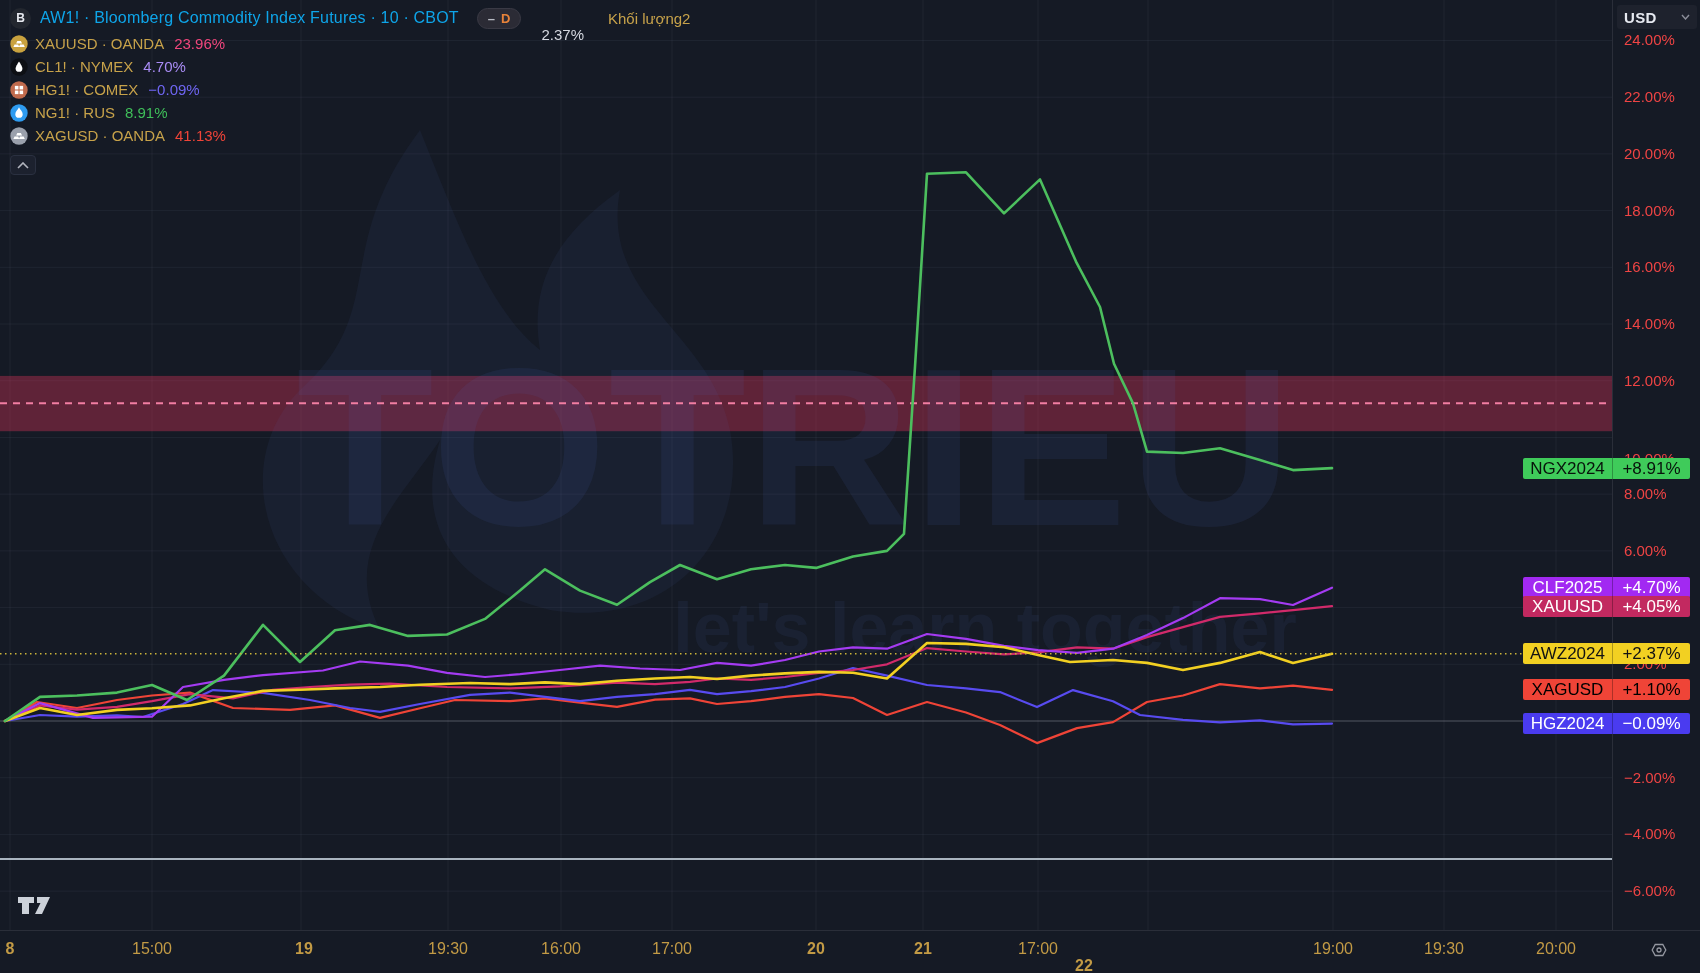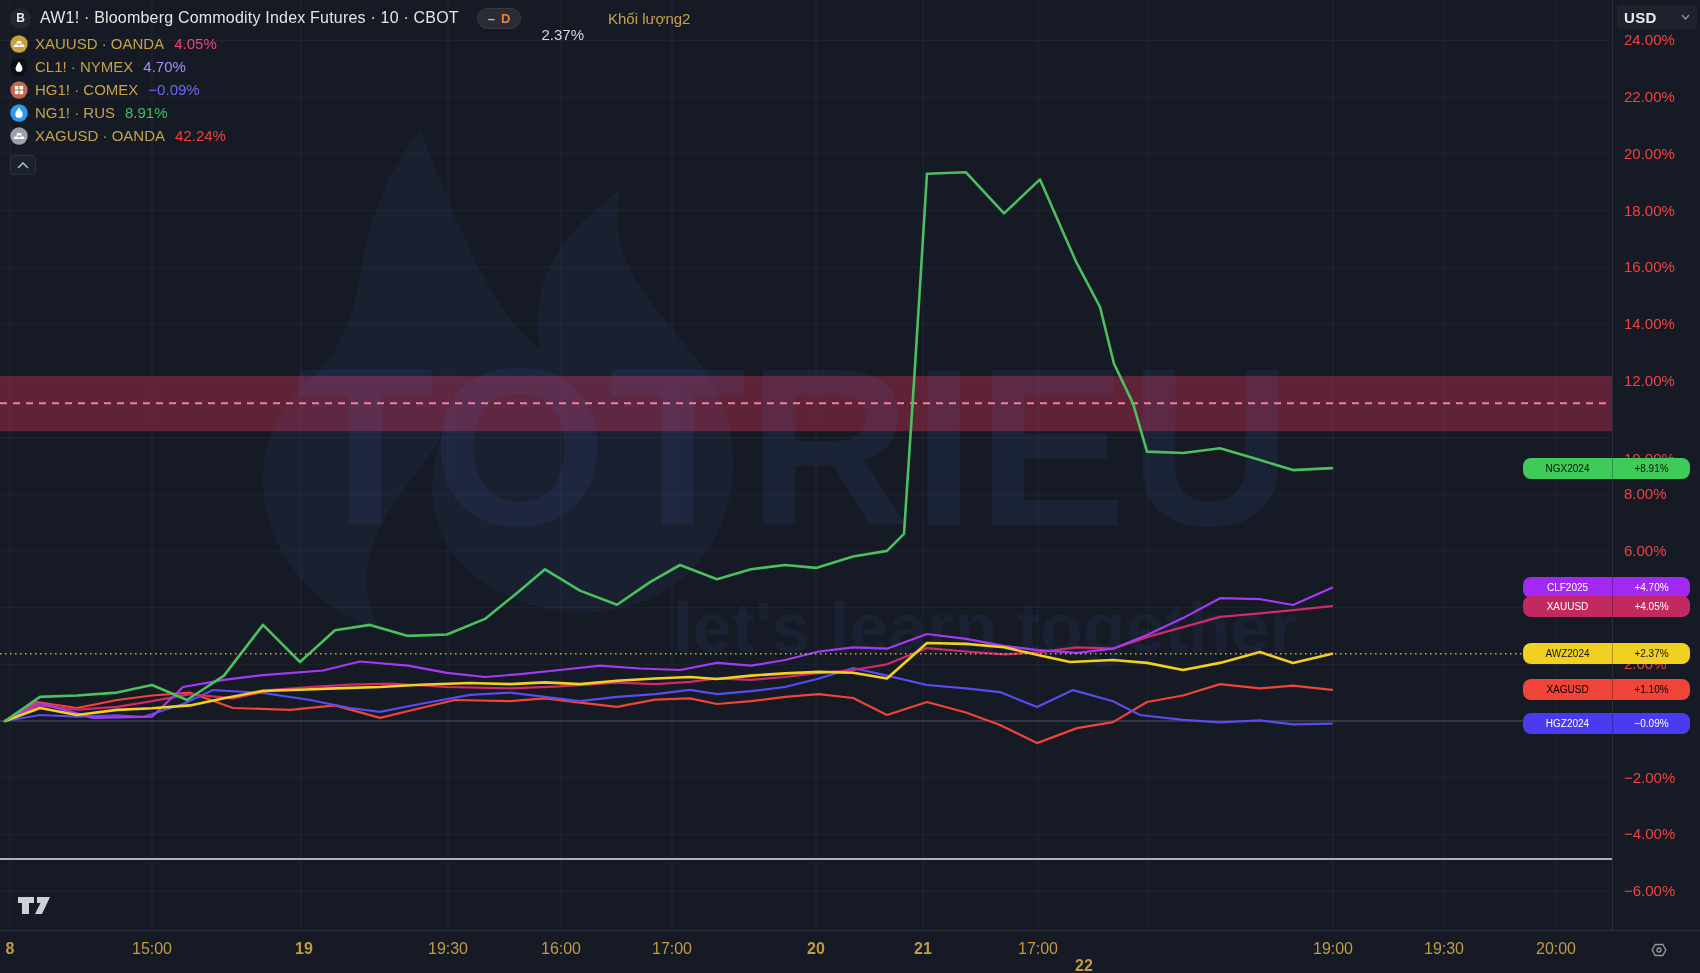--- a/index.html
+++ b/index.html
@@ -5,42 +5,42 @@
   html,body{margin:0;padding:0;background:#0c0f17;}
   *{box-sizing:border-box;}
   #app{position:relative;width:1700px;height:973px;background:#151A25;overflow:hidden;
        font-family:"Liberation Sans", sans-serif;-webkit-font-smoothing:antialiased;}
   #chart-svg{position:absolute;left:0;top:0;}
   
   .legend{position:absolute;left:10px;top:4px;z-index:30;}
   .legend-main{display:flex;align-items:center;height:28px;white-space:nowrap;}
   .badge-b{width:21px;height:21px;border-radius:50%;background:#23272F;color:#E8EAF0;
            font-size:12px;font-weight:bold;display:flex;align-items:center;justify-content:center;margin-right:9px;}
-  .legend-title{color:#e5e5e5;font-size:16px;letter-spacing:.2px;}
+  .legend-title{color:#0ea5e9;font-size:16px;letter-spacing:.2px;}
   .interval-pill{display:flex;align-items:center;gap:6px;background:#2B2B35;border:1px solid #3A3A45;
                  border-radius:11px;height:21px;padding:0 10px;margin:0 20px 0 18px;}
   .pill-dash{color:#B8BBC4;font-size:13px;font-weight:bold;line-height:1;}
   .pill-d{color:#E8833A;font-size:13px;font-weight:bold;line-height:1;}
   .legend-change{color:#D5D8E0;font-size:15px;margin-right:24px;margin-top:32px;}
   .legend-volume{color:#C7A24A;font-size:15px;}
   .legend-row{display:flex;align-items:center;height:23px;white-space:nowrap;}
   .sym-icon{width:18px;height:18px;margin-right:7px;display:flex;align-items:center;justify-content:center;}
   .sym-name{color:#C7A24A;font-size:15px;margin-right:10px;}
   .sym-val{font-size:15px;}
   .collapse-btn{margin-top:8px;width:26px;height:20px;border-radius:4px;background:#1C212E;
                 border:1px solid #2A3040;display:flex;align-items:center;justify-content:center;cursor:pointer;}
   
   .price-axis{position:absolute;left:1612px;top:0;width:88px;height:930px;border-left:1px solid #2A2E39;z-index:20;}
   .price-tick{position:absolute;left:11px;color:#ef4444;font-size:15px;line-height:18px;}
   .usd-box{position:absolute;left:4px;top:5px;width:80px;height:24px;background:#1E222D;border-radius:3px;
            display:flex;align-items:center;justify-content:space-between;padding:0 7px;cursor:pointer;z-index:25;}
   .usd-label{color:#E6E9F0;font-size:15px;font-weight:bold;letter-spacing:.3px;}
   
   .series-label{position:absolute;left:1523px;width:167px;height:21px;display:flex;z-index:22;
-                font-size:10px;line-height:21px;border-radius:8px;overflow:hidden;cursor:pointer;}
+                font-size:17px;line-height:21px;border-radius:2px;overflow:hidden;cursor:pointer;}
   .series-label .nm{width:89px;text-align:center;}
   .series-label .vl{width:78px;text-align:center;border-left:1px solid rgba(0,0,0,.28);}
   
   .time-axis{position:absolute;left:0;top:930px;width:1700px;height:43px;border-top:1px solid #2A2E39;z-index:20;}
   .time-tick{position:absolute;top:9px;transform:translateX(-50%);color:#C29A45;font-size:16px;}
   .time-tick.major{font-weight:bold;}
   .gear-btn{position:absolute;left:1648px;top:8px;width:22px;height:22px;display:flex;align-items:center;
             justify-content:center;cursor:pointer;}
   
   .tv-logo{position:absolute;left:16px;top:894px;z-index:15;cursor:pointer;opacity:.95;}
@@ -111,21 +111,21 @@
     </div>
     <div id="legend-rows">
         <div class="legend-row">
           <span class="sym-icon">
             <svg width="18" height="18" viewBox="0 0 17 17">
               <circle cx="8.5" cy="8.5" r="8.2" fill="#C9A23F"></circle>
               <path d="M6.9 5.6h3.4l1.1 2.4H5.8z M4.3 8.9h3.4l1.1 2.4H3.2z M9.5 8.9h3.4l1.1 2.4H8.4z" fill="#fff"></path>
             </svg>
           </span>
           <span class="sym-name">XAUUSD · OANDA</span>
-          <span class="sym-val" style="color:#F0467C">4.05%</span>
+          <span class="sym-val" style="color:#F0467C">23.96%</span>
         </div>
         <div class="legend-row">
           <span class="sym-icon">
             <svg width="18" height="18" viewBox="0 0 17 17">
               <circle cx="8.5" cy="8.5" r="8.2" fill="#0D0F14"></circle>
               <path d="M8.5 3.2C8.5 3.2 5.3 7.6 5.3 9.9a3.2 3.2 0 0 0 6.4 0C11.7 7.6 8.5 3.2 8.5 3.2Z" fill="#fff"></path>
             </svg>
           </span>
           <span class="sym-name">CL1! · NYMEX</span>
           <span class="sym-val" style="color:#A98CF5">4.70%</span>
@@ -154,21 +154,21 @@
           <span class="sym-val" style="color:#3FBF5A">8.91%</span>
         </div>
         <div class="legend-row">
           <span class="sym-icon">
             <svg width="18" height="18" viewBox="0 0 17 17">
               <circle cx="8.5" cy="8.5" r="8.2" fill="#9AA0AC"></circle>
               <path d="M6.9 5.6h3.4l1.1 2.4H5.8z M4.3 8.9h3.4l1.1 2.4H3.2z M9.5 8.9h3.4l1.1 2.4H8.4z" fill="#fff"></path>
             </svg>
           </span>
           <span class="sym-name">XAGUSD · OANDA</span>
-          <span class="sym-val" style="color:#F04438">42.24%</span>
+          <span class="sym-val" style="color:#F04438">41.13%</span>
         </div>
       </div>
     <div class="collapse-btn">
       <svg width="12" height="7" viewBox="0 0 12 7">
         <polyline points="1,6 6,1 11,6" fill="none" stroke="#B2B5BE" stroke-width="1.6"></polyline>
       </svg>
     </div>
   </div>
 
   <div class="price-axis">

